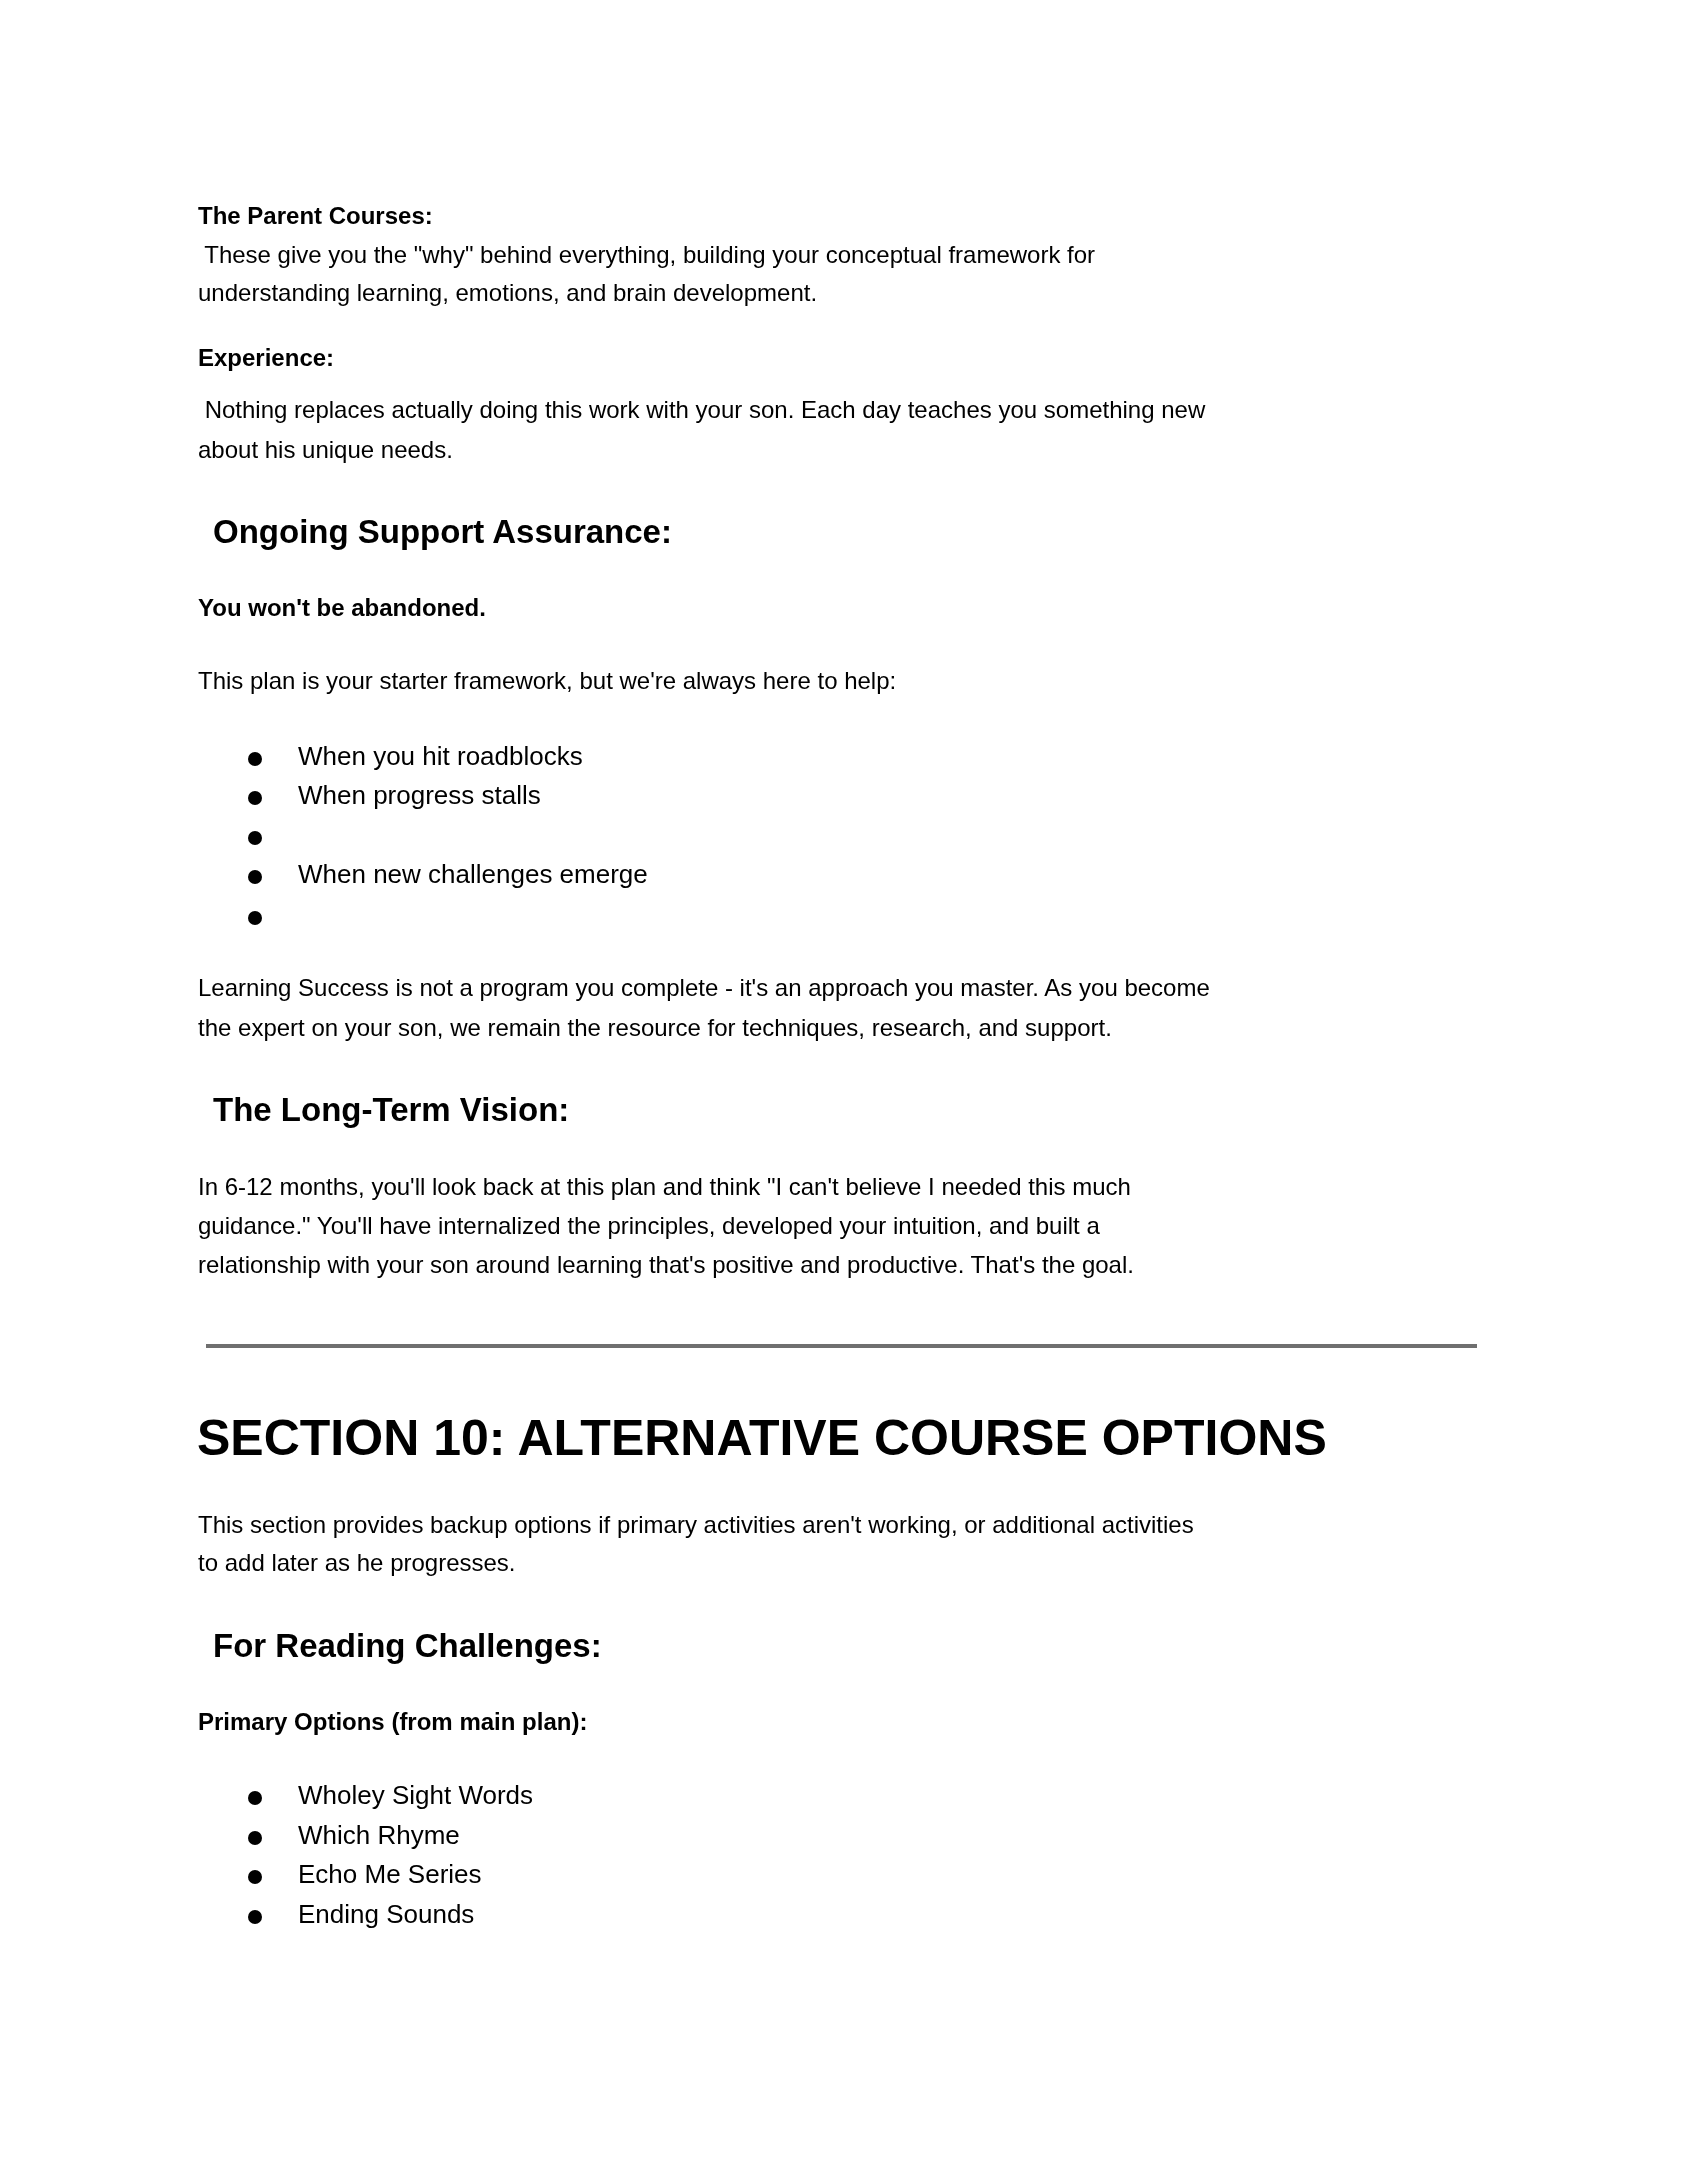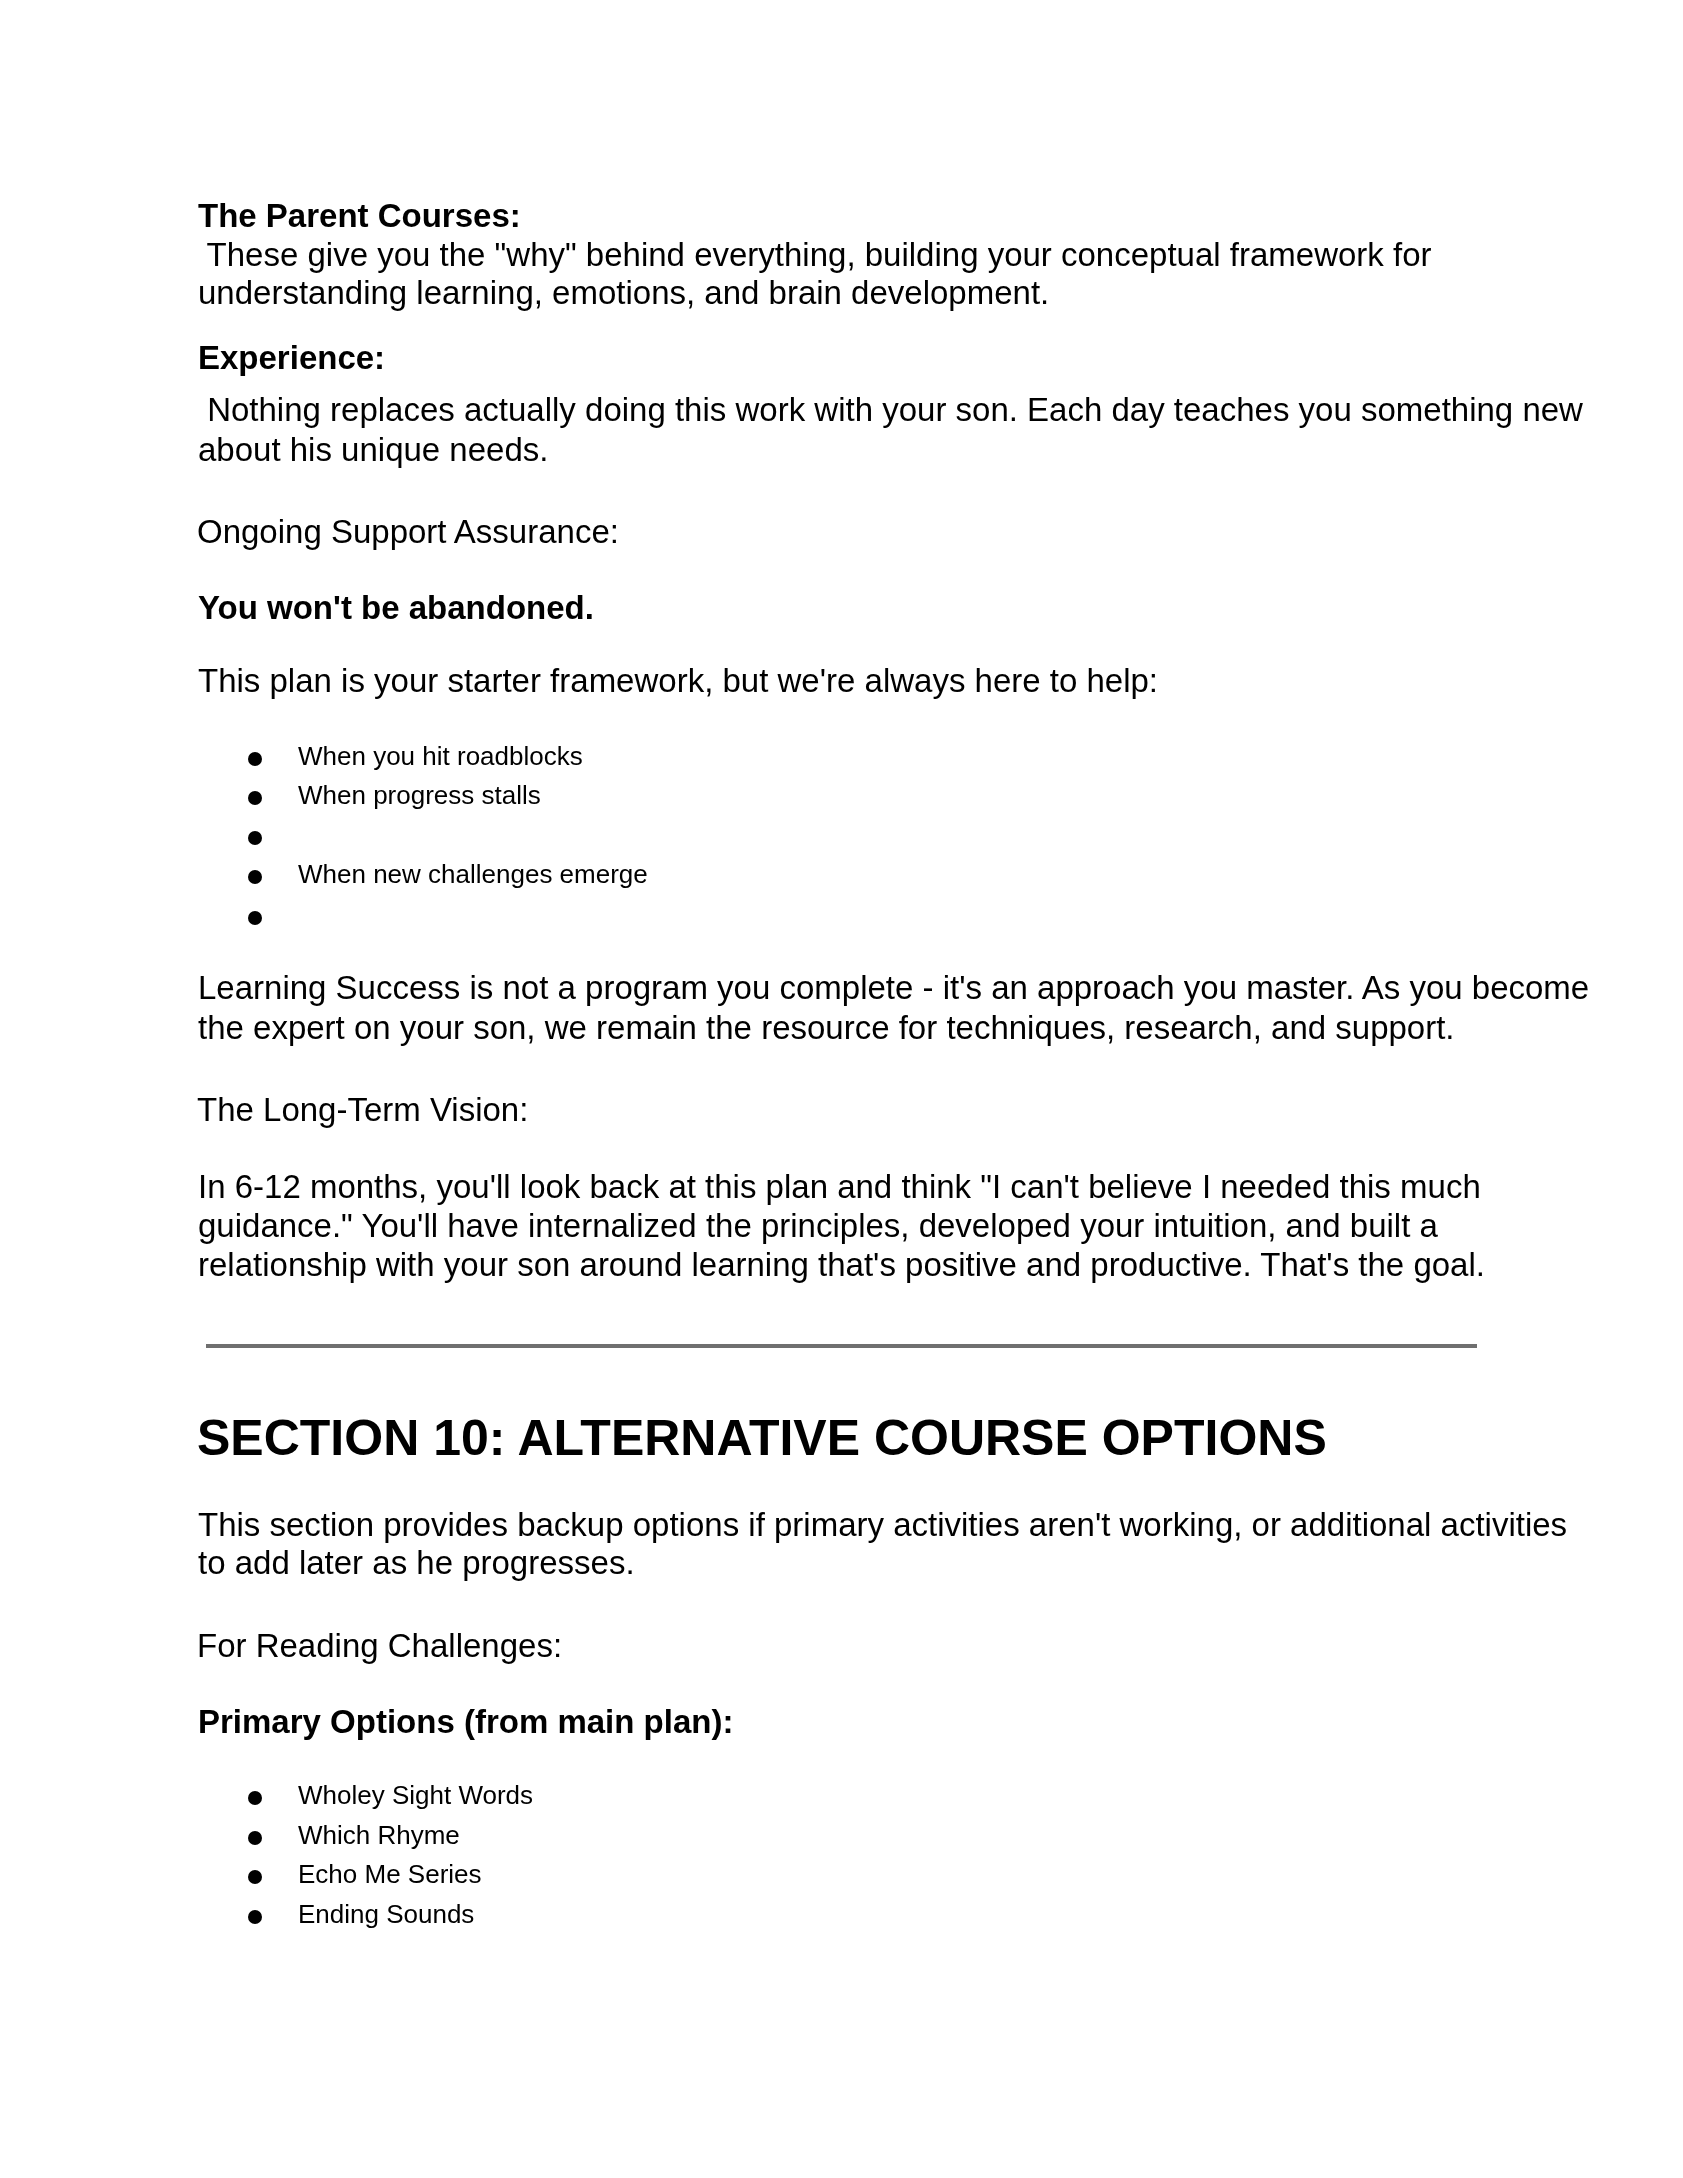--- a/index.html
+++ b/index.html
@@ -12,31 +12,31 @@
       height: 2178px;
       position: relative;
       overflow: hidden;
       font-family: "Liberation Sans", sans-serif;
       color: #000000;
     }
     .line {
       position: absolute;
       left: 198px;
       white-space: pre;
-      font-size: 33px;
+      font-size: 24px;
       line-height: 40px;
       height: 40px;
     }
     .bold { font-weight: bold; }
     .h2 {
       position: absolute;
-      left: 197px;
+      left: 213px;
       white-space: pre;
       font-size: 33px;
-      font-weight: normal;
+      font-weight: bold;
       line-height: 40px;
       height: 40px;
     }
     .h1 {
       position: absolute;
       left: 197px;
       white-space: pre;
       font-size: 50px;
       font-weight: bold;
       line-height: 59px;

